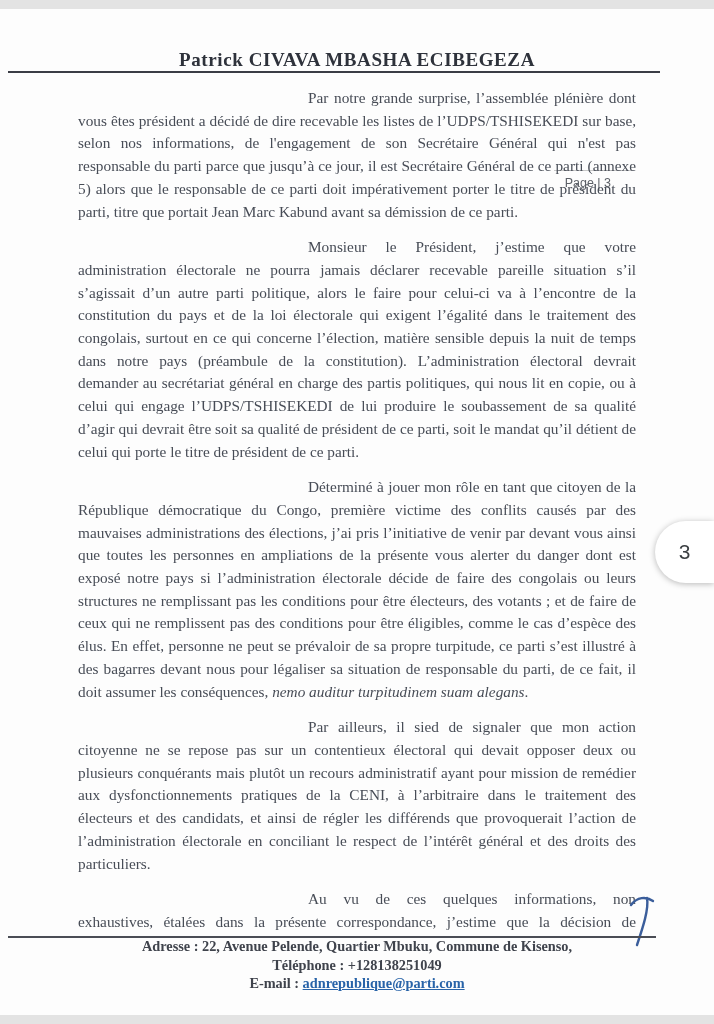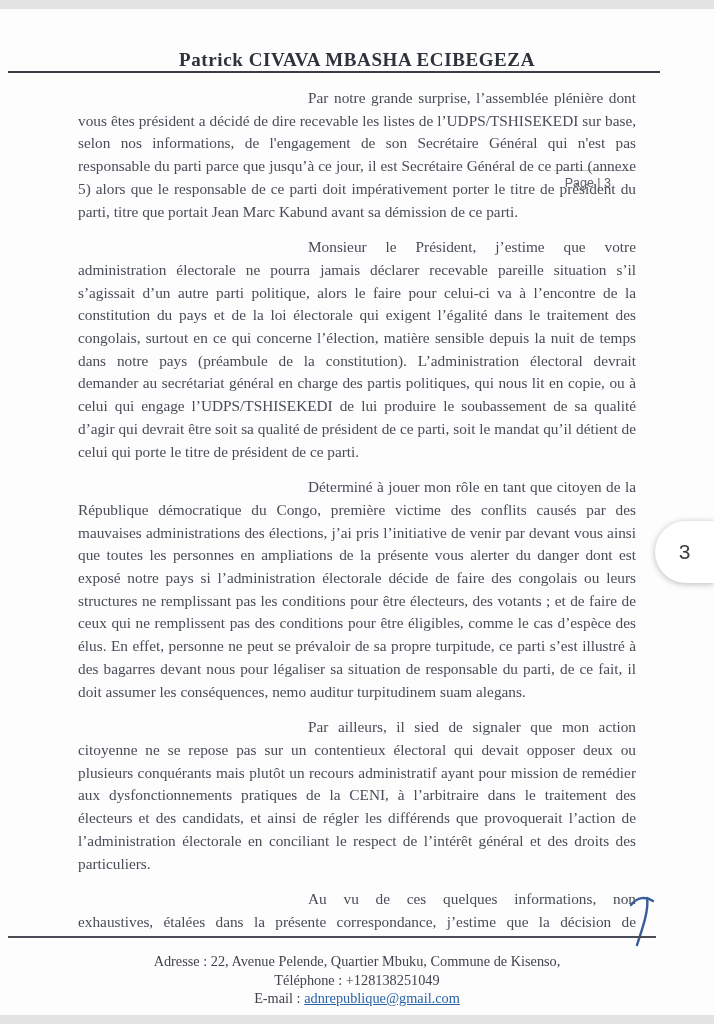--- a/index.html
+++ b/index.html
@@ -43,21 +43,21 @@
     position: absolute; top: 78px; left: 78px; width: 562px; height: 852px;
     overflow: hidden;
     font-size: 15.3px; line-height: 22.7px;
     color: #474c56;
     text-align: justify;
   }
   .letter-body p {
     margin: 0 4px 13px 0;
     text-indent: 230px;
   }
-  .latin-italic { }
+  .latin-italic { font-style: italic; }
   .handwritten-mark {
     position: absolute; top: 884px; left: 628px; width: 30px; height: 60px;
   }
   .page-scroll-pill {
     position: absolute; top: 521px; right: 0; width: 59px; height: 62px;
     background: #ffffff;
     border-radius: 31px 0 0 31px;
     box-shadow: 0 1px 6px rgba(0,0,0,0.28);
     display: flex; align-items: center; justify-content: center;
     font-family: "Liberation Sans", "DejaVu Sans", sans-serif;
@@ -66,22 +66,22 @@
   }
   .doc-footer {
     position: absolute; top: 927px; left: 0; width: 714px;
     text-align: center;
   }
   .doc-footer-rule {
     position: absolute; top: 0; left: 8px; width: 648px; height: 2px;
     background: #4a4d55;
   }
   .doc-footer-lines {
-    padding-top: 16px;
-    font-size: 14.3px; line-height: 18.6px; color: #3f434c;
+    padding-top: 1px;
+    font-size: 14.3px; line-height: 18.6px; color: #3f434c; font-weight: bold;
   }
   .email-link {
     color: #2863a8; text-decoration: underline; cursor: pointer;
   }
 </style>
 </head>
 <body>
 
 <div class="viewer-strip top"></div>
 
@@ -103,21 +103,21 @@
 
   <svg class="handwritten-mark" viewBox="0 0 30 60">
     <path d="M3 12 C9 4, 18 3, 25 8 M19 5 C21 16, 15 34, 9 52" stroke="#3b5e9b" stroke-width="2.4" fill="none" stroke-linecap="round"></path>
   </svg>
 
   <div class="doc-footer">
     <div class="doc-footer-rule"></div>
     <div class="doc-footer-lines">
       <div>Adresse : 22, Avenue Pelende, Quartier Mbuku, Commune de Kisenso,</div>
       <div>Téléphone : +128138251049</div>
-      <div><span>E-mail : </span><span class="email-link">adnrepublique@gmail.com</span></div>
+      <div><span>E-mail : </span><span class="email-link">adnrepublique@parti.com</span></div>
     </div>
   </div>
 
 </div>
 
 <div class="page-scroll-pill">
   <span>3</span>
 </div>
 
 <div class="viewer-strip bottom"></div>

